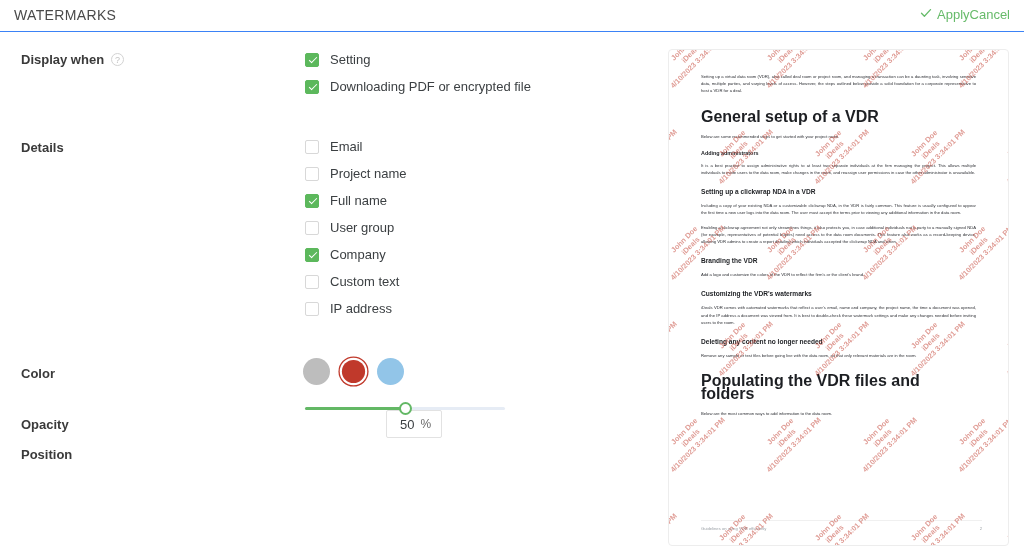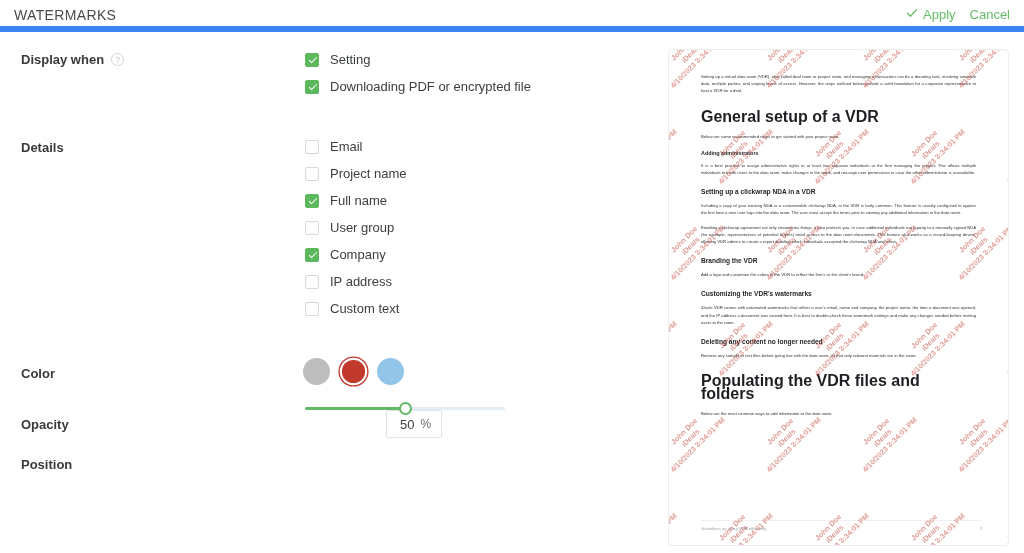--- a/index.html
+++ b/index.html
@@ -17,37 +17,36 @@
     overflow: hidden;
     position: relative;
   }
 
   
   .panel-header {
     position: absolute;
     left: 0; top: 0;
     width: 1024px;
     height: 32px;
-    border-bottom: 6px solid #3b82f6;
+    border-bottom: 1px solid #3b82f6;
     box-sizing: border-box;
   }
   .panel-title {
     position: absolute;
     left: 14px; top: 7px;
     font-size: 14px;
     letter-spacing: 0.35px;
     color: #4a4a4a;
     font-weight: 400;
   }
   .header-actions {
     position: absolute;
     right: 14px; top: 7px;
     display: flex;
     align-items: center;
-    gap: 14px;
   }
   .apply-btn {
     display: flex;
     align-items: center;
     gap: 5px;
     color: #67bb6a;
     font-size: 13px;
     cursor: pointer;
     background: none;
     border: 0;
@@ -386,25 +385,25 @@
     <div class="check-item">
       <span class="cbox"></span>
       <span class="check-label">User group</span>
     </div>
     <div class="check-item">
       <span class="cbox on"></span>
       <span class="check-label">Company</span>
     </div>
     <div class="check-item">
       <span class="cbox"></span>
+      <span class="check-label">Custom text</span>
+    </div>
+    <div class="check-item">
+      <span class="cbox"></span>
       <span class="check-label">IP address</span>
-    </div>
-    <div class="check-item">
-      <span class="cbox"></span>
-      <span class="check-label">Custom text</span>
     </div>
   </div>
 
   <div class="row-label" style="top:334px;">Color</div>
   <div class="color-row" style="top:326px;">
     <span class="swatch" style="background:#bdbdbd;"></span>
     <span class="swatch sel" style="background:#c0392b;"></span>
     <span class="swatch" style="background:#92c5e8;"></span>
   </div>
 
@@ -413,21 +412,21 @@
     <div class="track">
       <div class="track-fill" style="width:50%;"></div>
       <div class="thumb" style="left:50%;"></div>
     </div>
     <div class="num-box">
       <input class="num-input" type="text" value="50" style="">
       <span class="pct">%</span>
     </div>
   </div>
 
-  <div class="row-label" style="top:425px;">Position</div>
+  <div class="row-label" style="top:415px;">Position</div>
 </div>
 
 <div class="preview">
   <div class="doc">
     <p>Setting up a virtual data room (VDR), also called deal room or project room, and managing a transaction can be a daunting task, involving sensitive data, multiple parties, and varying levels of access. However, the steps outlined below provide a solid foundation for a corporate representative to host a VDR for a deal.</p>
     <h1>General setup of a VDR</h1>
     <p>Below are some recommended steps to get started with your project room.</p>
     <h3>Adding administrators</h3>
     <p>It is a best practice to assign administrative rights to at least two separate individuals at the firm managing the project. This allows multiple individuals to invite users to the data room, make changes in the room, and reassign user permissions in case the other administrator is unavailable.</p>
     <h2>Setting up a clickwrap NDA in a VDR</h2>

